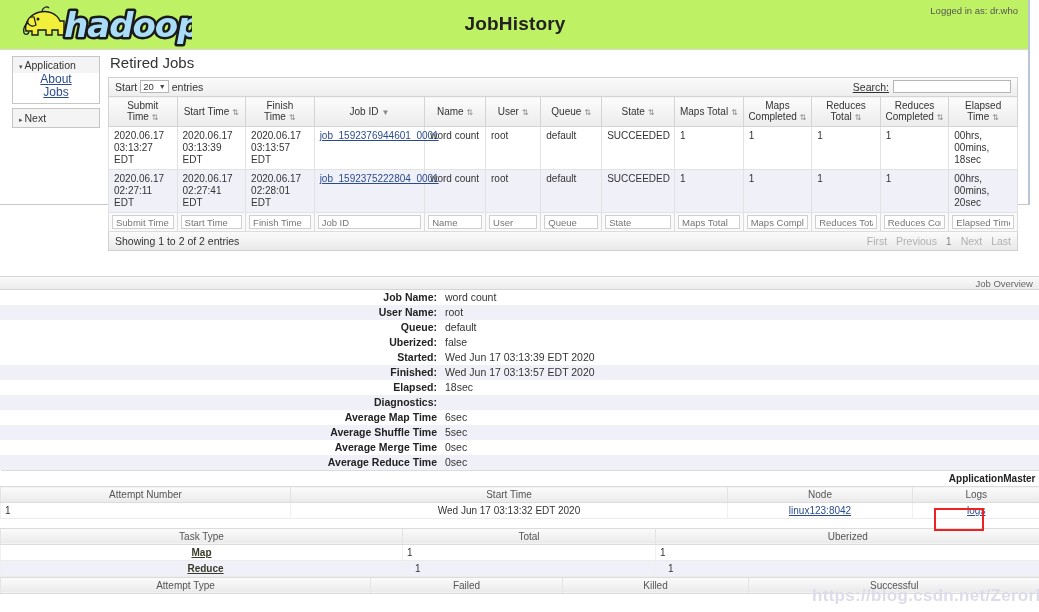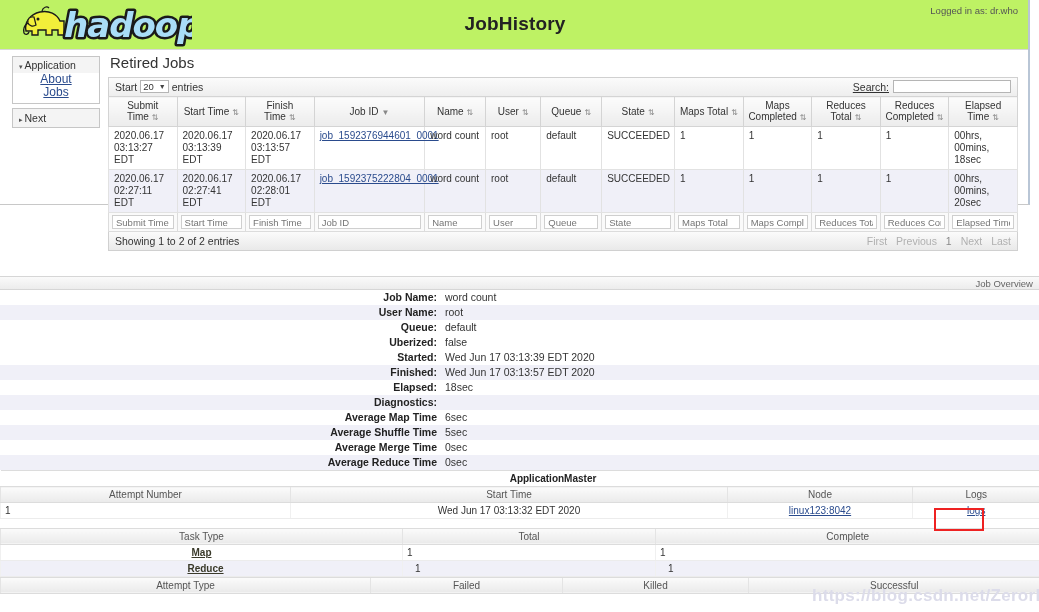--- a/index.html
+++ b/index.html
@@ -136,21 +136,21 @@
   table.kv tr.even td { background: #f0f0f8; }
 
   table.grid { border-collapse: collapse; width: 1039px; table-layout: fixed; }
   table.grid th {
     background: linear-gradient(#fbfbfb,#eaeaea);
     border-top: 1px solid #dcdcdc; border-bottom: 1px solid #dcdcdc;
     border-left: 1px solid #e4e4e4;
     font-weight: normal; font-size: 10px; color:#555;
     padding: 2px 4px; text-align: center;
   }
-  table.grid th.lead { text-align: center; padding-left: 70px; font-weight: bold; color:#222;
+  table.grid th.lead { text-align: right; padding-left: 70px; font-weight: bold; color:#222;
      background: #ffffff; border-left:none; }
   table.grid td {
     border-bottom: 1px solid #ececec; border-left: 1px solid #f0f0f0;
     font-size: 10px; padding: 2px 4px; color:#333;
   }
   table.grid tr.odd td { background:#ffffff; }
   table.grid tr.even td { background:#f0f0f8;padding-left:12px; }
   .ctr { text-align:center; }
   .lnk { color:#2a4b8d; text-decoration: underline; }
   .lnk-dark { color:#3a3a2a; font-weight: bold; }
@@ -420,21 +420,21 @@
     <table class="grid">
       <colgroup>
           <col style="width:402px">
           <col style="width:253px">
           <col style="width:384px">
         </colgroup>
       <thead>
         <tr>
           <th>Task Type</th>
           <th>Total</th>
-          <th>Complete</th>
+          <th>Uberized</th>
         </tr>
       </thead>
       <tbody>
         <tr class="odd">
           <td class="ctr"><a href="#" class="lnk-dark">Map</a></td>
           <td>1</td>
           <td>1</td>
         </tr>
         <tr class="even">
           <td class="ctr"><a href="#" class="lnk-dark">Reduce</a></td>

